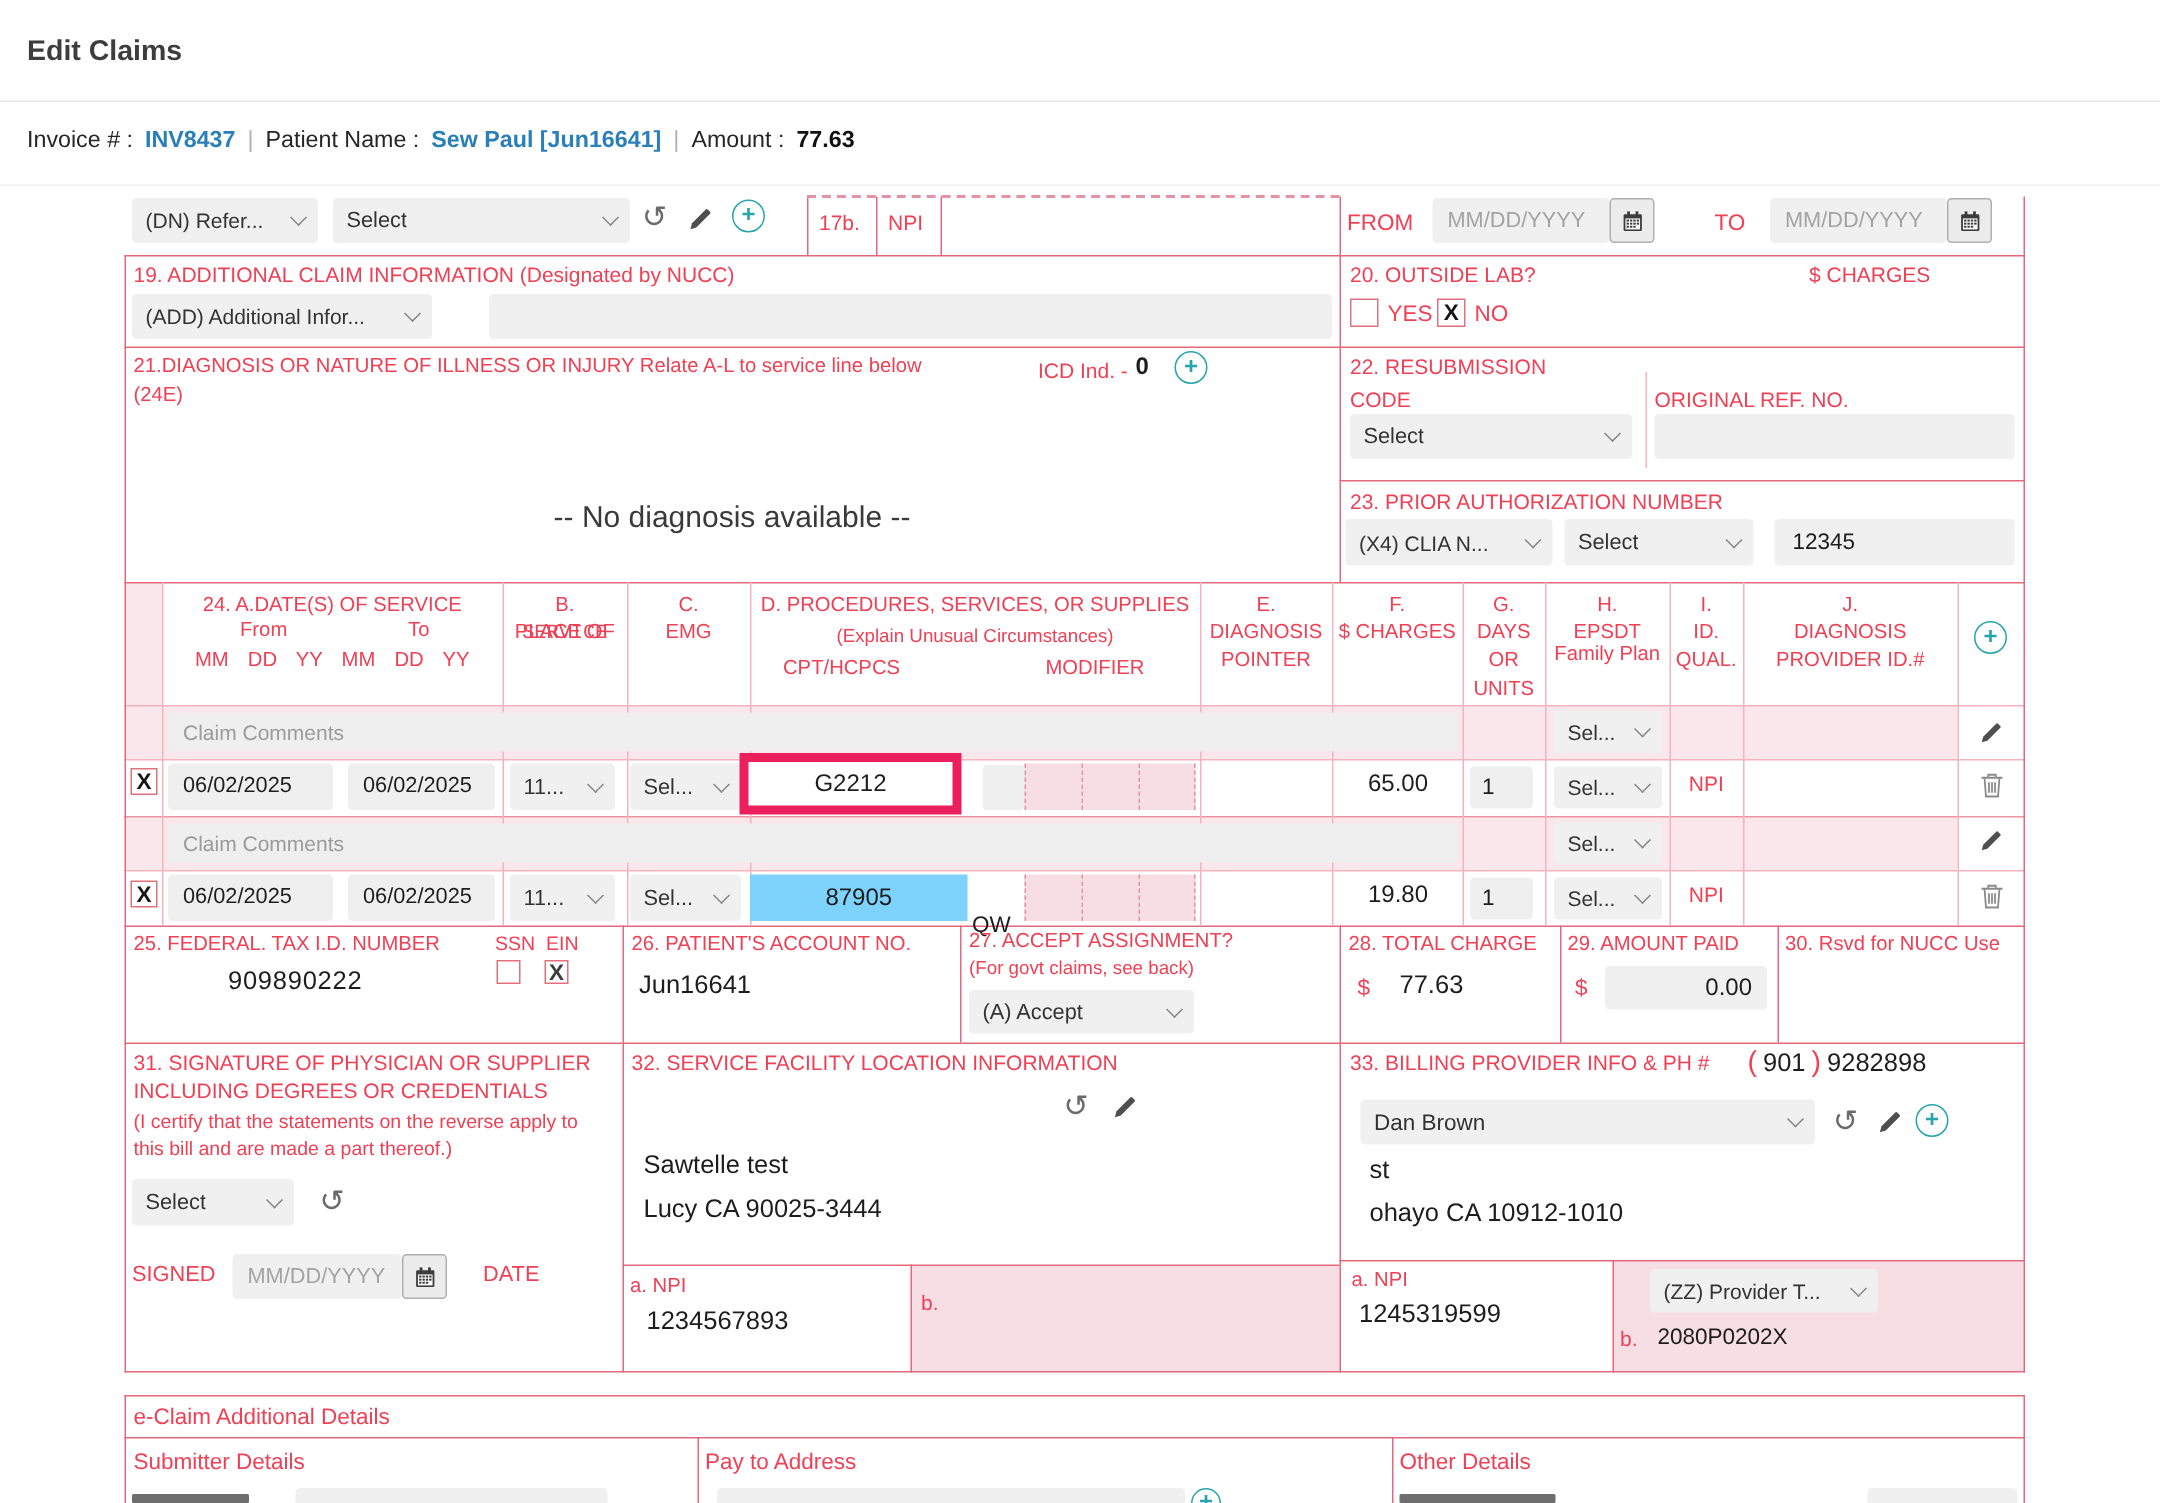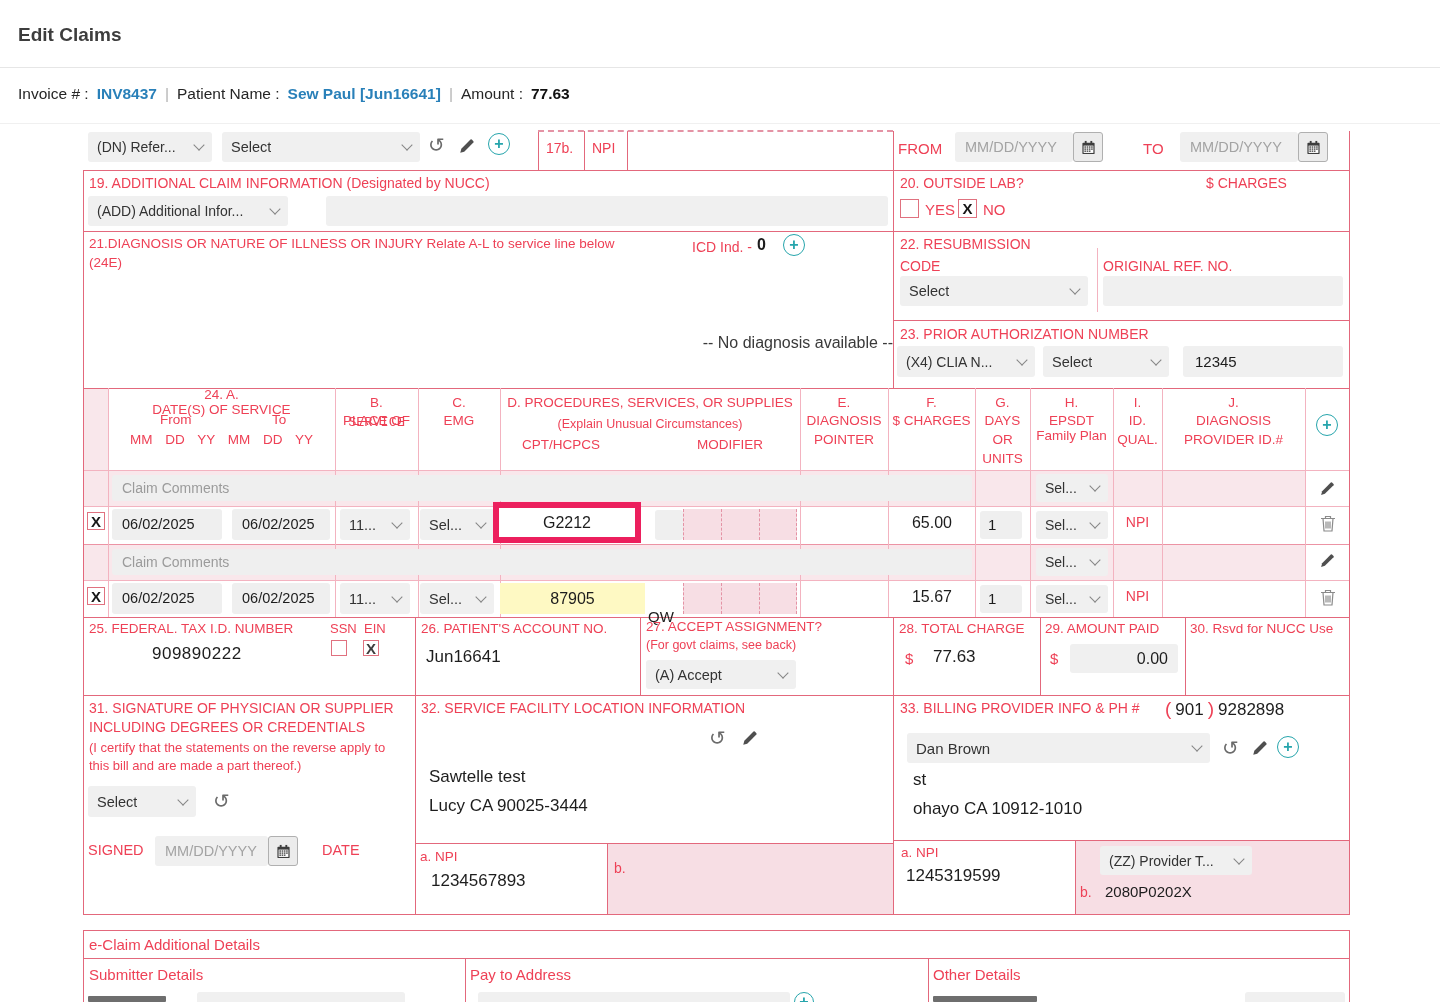--- a/index.html
+++ b/index.html
@@ -184,21 +184,21 @@
   <div class="abs chk" style="left:958px;top:199px;width:19px;height:19px;">
       <span>X</span>
     </div>
   <div class="abs red t15" style="left:983px;top:201px;">NO</div>
 
   <div class="abs red t135" style="left:89px;top:236px;">21.DIAGNOSIS OR NATURE OF ILLNESS OR INJURY Relate A-L to service line below</div>
   <div class="abs red t135" style="left:89px;top:255px;">(24E)</div>
   <div class="abs red t14" style="left:692px;top:239px;">ICD Ind. -</div>
   <div class="abs blk" style="left:757px;top:236px;font-size:16px;font-weight:600;">0</div>
   <div class="abs plusc" style="left:783px;top:234px;">+</div>
-  <div class="abs" style="left:83px;top:334px;width:810px;text-align:right;font-size:16px;color:#3a3a3a;">-- No diagnosis available --</div>
+  <div class="abs" style="left:83px;top:334px;width:810px;text-align:center;font-size:20px;color:#3a3a3a;">-- No diagnosis available --</div>
 
   <div class="abs red t14" style="left:900px;top:236px;">22. RESUBMISSION</div>
   <div class="abs red t14" style="left:900px;top:258px;">CODE</div>
   <div class="abs dd" style="left:900px;top:276px;width:188px;height:30px;">
       <span>Select</span>
       <i class="chev"></i>
     </div>
   <div class="abs red t14" style="left:1103px;top:258px;">ORIGINAL REF. NO.</div>
   <div class="abs gin" style="left:1103px;top:276px;width:240px;height:30px;line-height:30px;padding-left:10px;color:#333;font-size:14px;"></div>
 
@@ -206,21 +206,21 @@
   <div class="abs dd" style="left:897px;top:346px;width:138px;height:31px;font-size:14px;text-align:center;">
       <span>(X4) CLIA N...</span>
       <i class="chev"></i>
     </div>
   <div class="abs dd" style="left:1043px;top:346px;width:126px;height:31px;">
       <span>Select</span>
       <i class="chev"></i>
     </div>
   <div class="abs gin blk t15" style="left:1183px;top:346px;width:160px;height:31px;line-height:31px;padding-left:12px;">12345</div>
 
-  <div class="abs red t135 ctr nowrap" style="left:108px;top:394px;width:227px;height:16px;gap:0;flex-direction:column;">
+  <div class="abs red t135 ctr nowrap" style="left:108px;top:394px;width:227px;height:16px;gap:0;">
       <span>24. A.</span>
       <span>DATE(S) OF SERVICE</span>
     </div>
   <div class="abs red t135" style="left:160px;top:412px;">From</div>
   <div class="abs red t135" style="left:272px;top:412px;">To</div>
   <div class="abs red t135 ctr nowrap" style="left:108px;top:431px;width:227px;height:16px;word-spacing:9px;">MM DD YY MM DD YY</div>
   <div class="abs red t135 ctr" style="left:335px;top:394px;width:83px;height:16px;">B.</div>
   <div class="abs red t135 ctr" style="left:335px;top:412px;width:83px;height:16px;">PLACE OF</div>
   <div class="abs red t135 ctr" style="left:335px;top:414px;width:83px;height:16px;font-family:Liberation Mono, monospace;">SERVICE</div>
   <div class="abs red t135 ctr" style="left:418px;top:394px;width:82px;height:16px;">C.</div>
@@ -302,26 +302,26 @@
   <div class="abs gin blk t145" style="left:112px;top:583px;width:110px;height:31px;line-height:31px;padding-left:10px;background:#efefef;">06/02/2025</div>
   <div class="abs gin blk t145" style="left:232px;top:583px;width:98px;height:31px;line-height:31px;padding-left:10px;background:#efefef;">06/02/2025</div>
   <div class="abs dd" style="left:340px;top:583px;width:70px;height:31px;">
       <span>11...</span>
       <i class="chev"></i>
     </div>
   <div class="abs dd" style="left:420px;top:583px;width:74px;height:31px;">
       <span>Sel...</span>
       <i class="chev"></i>
     </div>
-  <div class="abs ctr blk" style="left:500px;top:583px;width:145px;height:31px;background:#fef9c3;font-size:16px;">87905</div>
+  <div class="abs ctr blk" style="left:500px;top:583px;width:145px;height:31px;background:#7dd3fc;font-size:16px;">87905</div>
   <div class="abs blk t15" style="left:648px;top:608px;">QW</div>
   <i class="abs pinkcell" style="left:683px;top:583px;width:38px;height:31px;border-left:1px dashed #e493a5;"></i>
   <i class="abs pinkcell" style="left:721px;top:583px;width:38px;height:31px;border-left:1px dashed #e493a5;"></i>
   <i class="abs pinkcell" style="left:759px;top:583px;width:38px;height:31px;border-left:1px dashed #e493a5;border-right:1px dashed #e493a5;"></i>
-  <div class="abs blk" style="left:886px;top:588px;width:66px;text-align:right;font-size:16px;">15.67</div>
+  <div class="abs blk" style="left:886px;top:588px;width:66px;text-align:right;font-size:16px;">19.80</div>
   <div class="abs gin blk t15" style="left:980px;top:585px;width:42px;height:28px;line-height:28px;padding-left:8px;background:#efefef;">1</div>
   <div class="abs dd" style="left:1036px;top:585px;width:72px;height:28px;font-size:14px;">
       <span>Sel...</span>
       <i class="chev"></i>
     </div>
   <div class="abs red t14 ctr" style="left:1113px;top:588px;width:49px;height:16px;">NPI</div>
   <div class="abs" style="left:1320px;top:589px;"><svg width="16" height="17" viewBox="0 0 16 17">
         <path d="M1 3.5h14M5.5 3.5V1.5h5v2M3 3.5l1 12.5h8l1-12.5M6 6.5v7M8 6.5v7M10 6.5v7" stroke="#8a8a8a" stroke-width="1.2" fill="none"></path>
       </svg></div>
 

